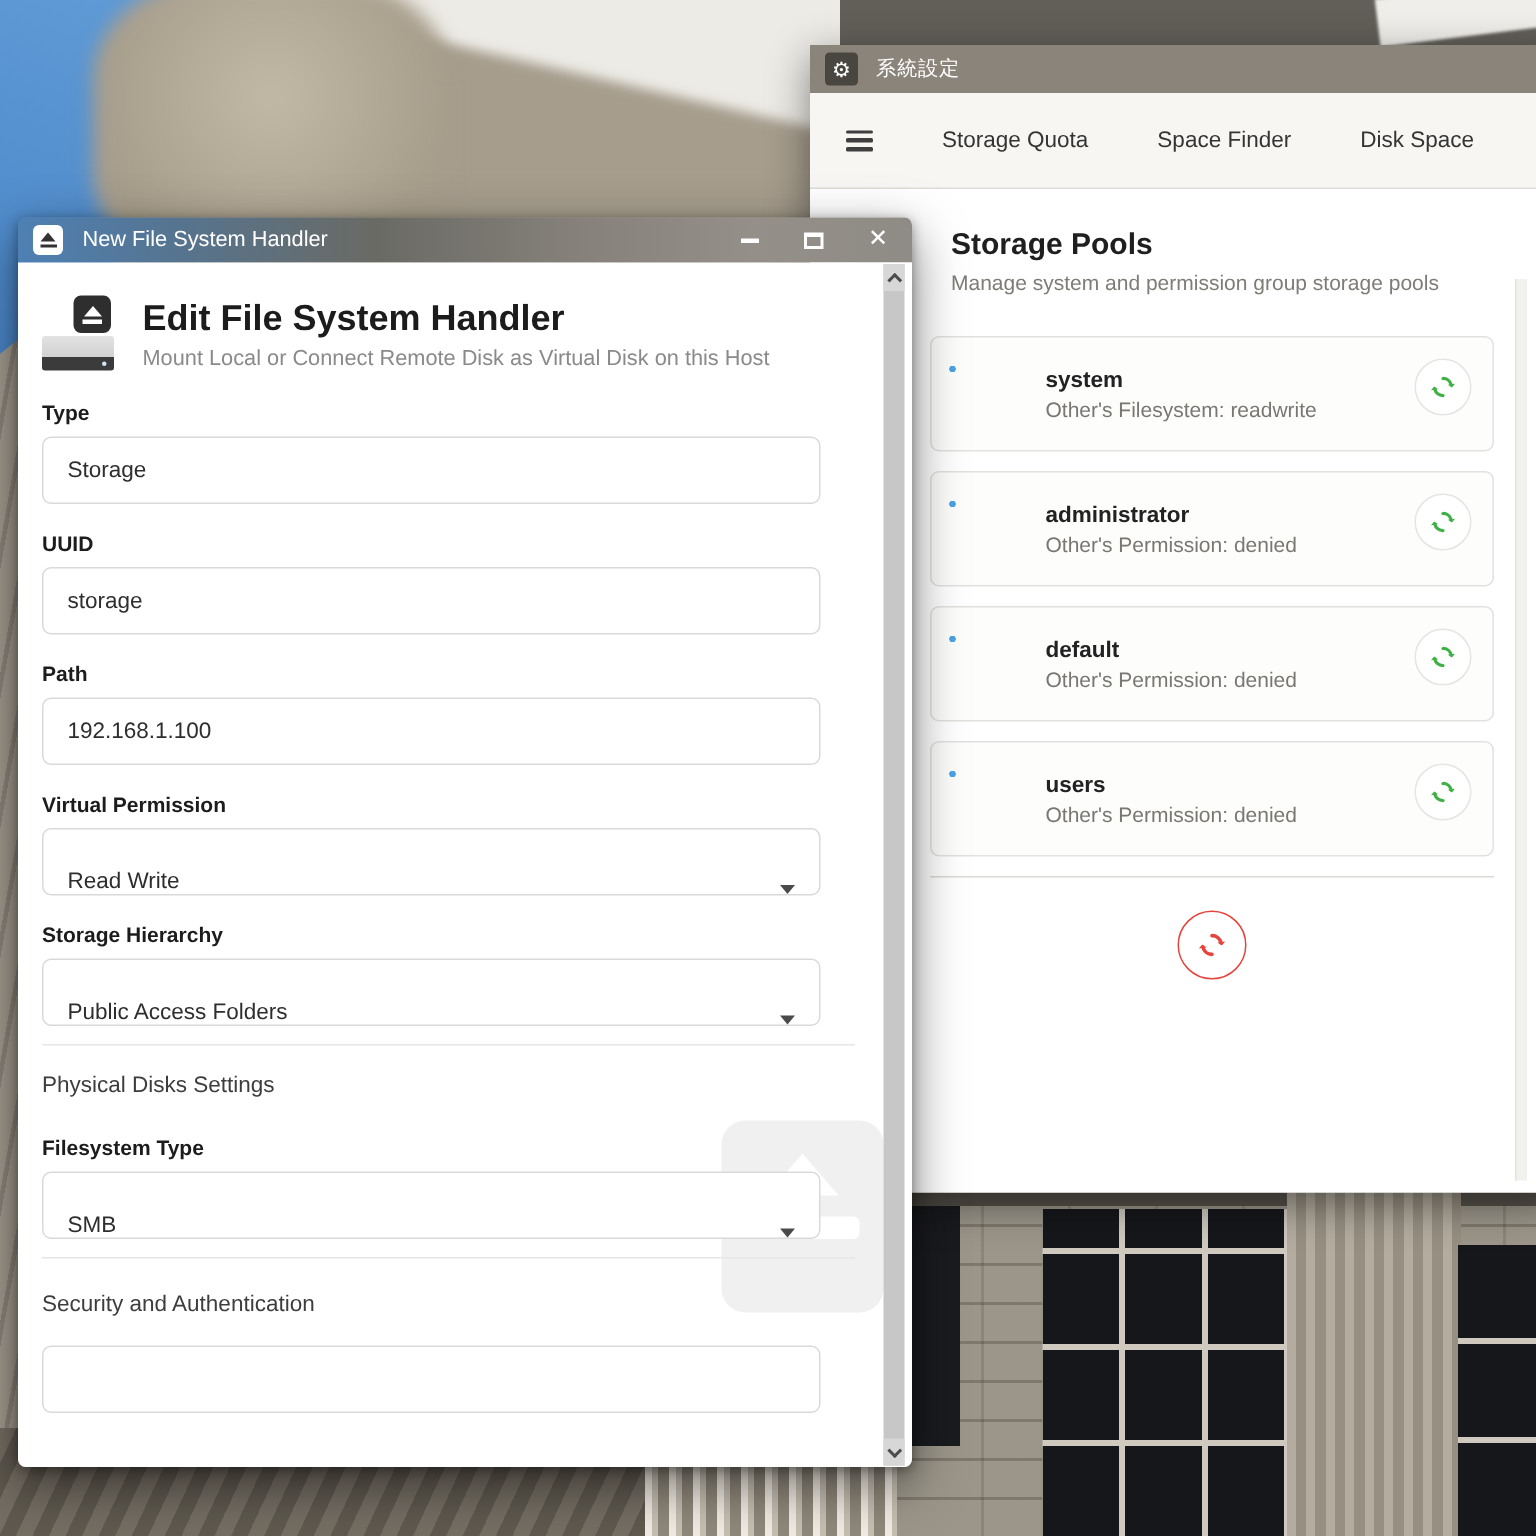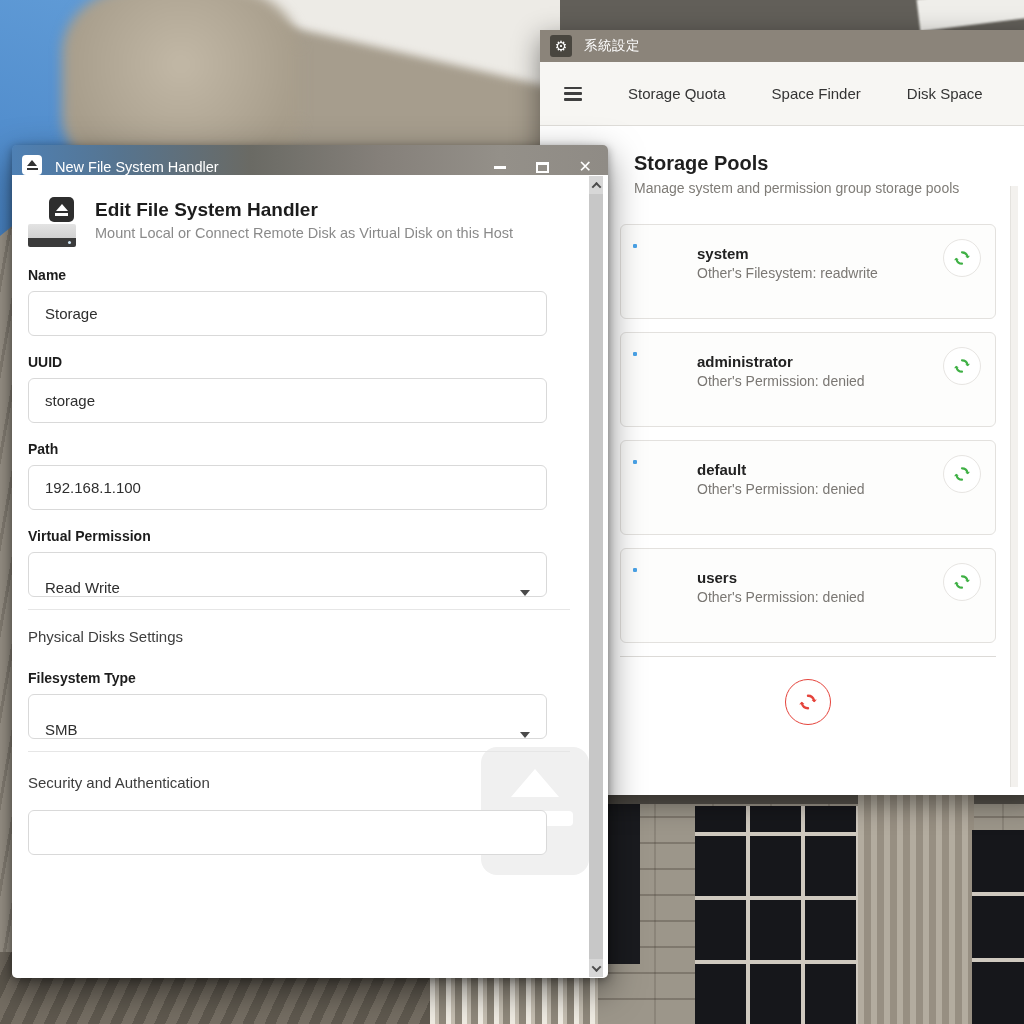--- a/index.html
+++ b/index.html
@@ -47,21 +47,21 @@
   .sw-title { color:#fff; font-size:13.5px; margin-left:12px; letter-spacing:.5px; }
   .sw-toolbar { height:64px; background:#f7f6f3; border-bottom:1px solid #dedcd8; display:flex; align-items:center; padding-left:24px; }
   .hamburger { width:18px; height:14px; display:flex; flex-direction:column; justify-content:space-between; cursor:pointer; }
   .hamburger i { display:block; height:2.5px; background:#3f3f3f; border-radius:1px; }
   .sw-tab { margin-left:46px; font-size:15px; color:#343434; cursor:pointer; white-space:nowrap; }
   .sw-tab:first-of-type { margin-left:53px; }
   .sw-content { position:absolute; left:0; right:0; top:96px; bottom:0; background:#fff; padding:26px 0 0 80px; }
   .sw-content h1 { margin-left:14px; font-size:20px; font-weight:bold; color:#1f1f1f; }
   .sw-content .sub { margin:5px 0 0 14px; font-size:14px; color:#7f7c77; }
   .pools { width:376px; margin-top:28px; }
-  .pool-card { height:95px; background:#fdfdfc; border:1px solid #e3e1de; border-radius:6px; margin-bottom:13px;
+  .pool-card { height:77px; background:#fdfdfc; border:1px solid #e3e1de; border-radius:6px; margin-bottom:13px;
                position:relative; padding:16px 0 0 20px; cursor:pointer; }
   .pool-text { position:absolute; left:76px; top:20px; }
   .pool-name { font-size:15px; font-weight:bold; color:#222; }
   .pool-perm { font-size:14px; color:#7a7773; margin-top:3px; }
   .pool-refresh { position:absolute; right:14px; top:14px; width:38px; height:38px; border-radius:50%;
                   border:1px solid #e7e5e2; background:#fff; display:flex; align-items:center; justify-content:center;
                   color:var(--pool-refresh-green,#3fb045); cursor:pointer; }
   .pools hr { border:none; border-top:1px solid #dcdad7; margin-top:0; }
   .footer-refresh { display:block; margin:22px auto 0; width:46px; height:46px; border-radius:50%;
                     border:1.6px solid var(--footer-refresh-red,#e5443c); background:#fff;
@@ -71,21 +71,21 @@
   .srv { width:48px; height:44px; }
   .srv .cap { margin:0 auto; width:34px; height:9px; background:#d7d5d2; clip-path:polygon(15% 0,85% 0,100% 100%,0 100%); }
   .srv .row { width:46px; height:10px; background:#3a3e44; margin:1.5px auto 0; position:relative; border-radius:1px; }
   .srv .row::after { content:""; position:absolute; right:4px; top:3px; width:4px; height:4px; border-radius:50%;
                      background:var(--server-led-blue,#4aa3e8); }
   .sw-scroll { position:absolute; left:470px; top:60px; bottom:8px; width:8px; background:#f3f1ee; border-left:1px solid #e4e2de; }
 
   
   .dlg { position:absolute; left:12px; top:145px; width:596px; height:833px; z-index:10; border-radius:5px;
          box-shadow:0 12px 34px rgba(0,0,0,.5),0 2px 8px rgba(0,0,0,.35); }
-  .dlg-titlebar { height:30px; border-radius:5px 5px 0 0; display:flex; align-items:flex-end; padding:0 16px 0 10px;
+  .dlg-titlebar { height:30px; border-radius:5px 5px 0 0; display:flex; align-items:center; padding:0 16px 0 10px;
      background:linear-gradient(90deg,#4e80b4 0%,#56748f 18%,#6a6a64 40%,#85807a 62%,#949089 82%,#8f8b85 100%); }
   .ej-box { width:20px; height:20px; background:#fff; border-radius:4px; display:flex; flex-direction:column;
             align-items:center; justify-content:center; }
   .ej-tri { width:0; height:0; border-left:5px solid transparent; border-right:5px solid transparent; border-bottom:6px solid #333; }
   .ej-bar { width:11px; height:2.5px; background:#333; margin-top:2px; }
   .dlg-title { color:#fff; font-size:14.5px; margin-left:13px; flex:1; }
   .wc { display:flex; align-items:center; gap:30px; }
   .wc-min { width:12px; height:3px; background:#fff; cursor:pointer; }
   .wc-max { width:13px; height:11px; border:2px solid #fff; border-top-width:3px; cursor:pointer; }
   .wc-close { color:#fff; font-size:16px; font-weight:bold; line-height:1; cursor:pointer; }
@@ -98,21 +98,21 @@
   .dlg-header { position:relative; z-index:1; display:flex; margin-top:22px; }
   .hdr-icon { position:relative; width:54px; height:52px; flex:none; }
   .hdr-disk { position:absolute; left:0; bottom:10px; width:48px; height:15px; background:linear-gradient(#e3e3e3,#d0d0d0); border-radius:2px; }
   .hdr-front { position:absolute; left:0; bottom:2px; width:48px; height:9px; background:#3b3b3b; border-radius:0 0 2px 2px; }
   .hdr-front::after { content:""; position:absolute; right:5px; top:3px; width:3px; height:3px; background:#cfe6f7; border-radius:50%; }
   .hdr-badge { position:absolute; right:8px; top:0; width:25px; height:25px; background:#2e2e2e; border-radius:5px;
                display:flex; flex-direction:column; align-items:center; justify-content:center; }
   .hdr-badge .t { width:0; height:0; border-left:6px solid transparent; border-right:6px solid transparent; border-bottom:7px solid #fff; }
   .hdr-badge .b { width:13px; height:3px; background:#fff; margin-top:2px; }
   .dlg-header-text { margin-left:13px; padding-top:2px; }
-  .dlg-h-title { font-size:19px; font-weight:bold; color:#1c1c1c; }
+  .dlg-h-title { font-size:24px; font-weight:bold; color:#1c1c1c; }
   .dlg-h-sub { font-size:14.5px; color:#8a8a8a; margin-top:4px; }
   .fgroup { position:relative; z-index:1; margin-top:18px; }
   .fgroup:first-of-type { margin-top:19px; }
   .fgroup label { display:block; font-size:14px; font-weight:bold; color:#1c1c1c; height:17px; }
   .tinput, .select { margin-top:7px; width:519px; height:45px; border:1px solid #d9d9d9; border-radius:6px; background:#fff;
                      font-size:15px; color:#2e2e2e; padding:0 16px; }
   .tinput { display:block; font-family:inherit; }
   .select { display:flex; align-items:flex-end; justify-content:space-between; cursor:pointer; }
   .caret { width:0; height:0; border-left:5px solid transparent; border-right:5px solid transparent; border-top:6px solid #4a4a4a; }
   .hr { position:relative; z-index:1; border:none; border-top:1px solid #e6e6e6; margin-top:12px; width:542px; }
@@ -279,21 +279,21 @@
           <span class="hdr-disk"></span>
           <span class="hdr-front"></span>
         </span>
         <span class="dlg-header-text">
           <div class="dlg-h-title">Edit File System Handler</div>
           <div class="dlg-h-sub">Mount Local or Connect Remote Disk as Virtual Disk on this Host</div>
         </span>
       </div>
 
       <div class="fgroup">
-        <label>Name</label>
+        <label>Type</label>
         <input class="tinput" value="Storage" style="">
       </div>
 
       <div class="fgroup">
         <label>UUID</label>
         <input class="tinput" value="storage" style="">
       </div>
 
       <div class="fgroup">
         <label>Path</label>
@@ -301,20 +301,27 @@
       </div>
 
       <div class="fgroup">
         <label>Virtual Permission</label>
         <div class="select">
           <span>Read Write</span>
           <i class="caret"></i>
         </div>
       </div>
 
+      <div class="fgroup">
+        <label>Storage Hierarchy</label>
+        <div class="select">
+          <span>Public Access Folders</span>
+          <i class="caret"></i>
+        </div>
+      </div>
 
       <hr class="hr">
       <div class="sect">Physical Disks Settings</div>
 
       <div class="fgroup" style="margin-top:24px">
         <label>Filesystem Type</label>
         <div class="select">
           <span>SMB</span>
           <i class="caret"></i>
         </div>

